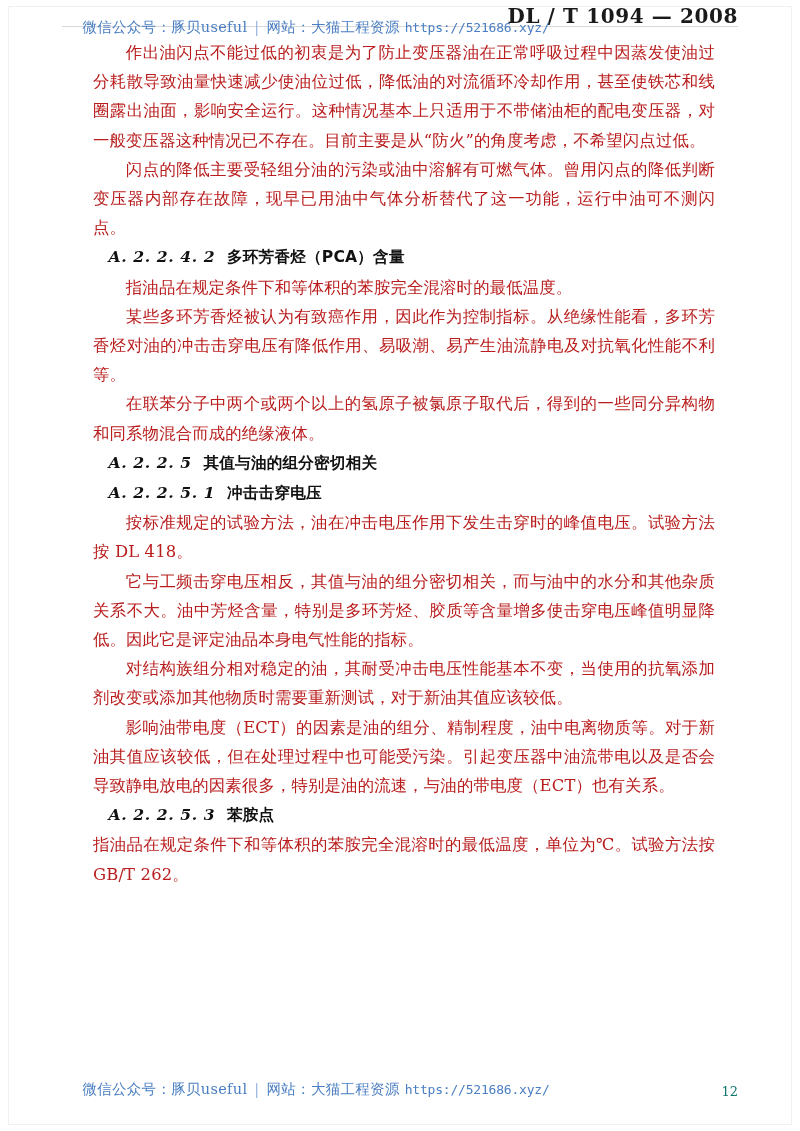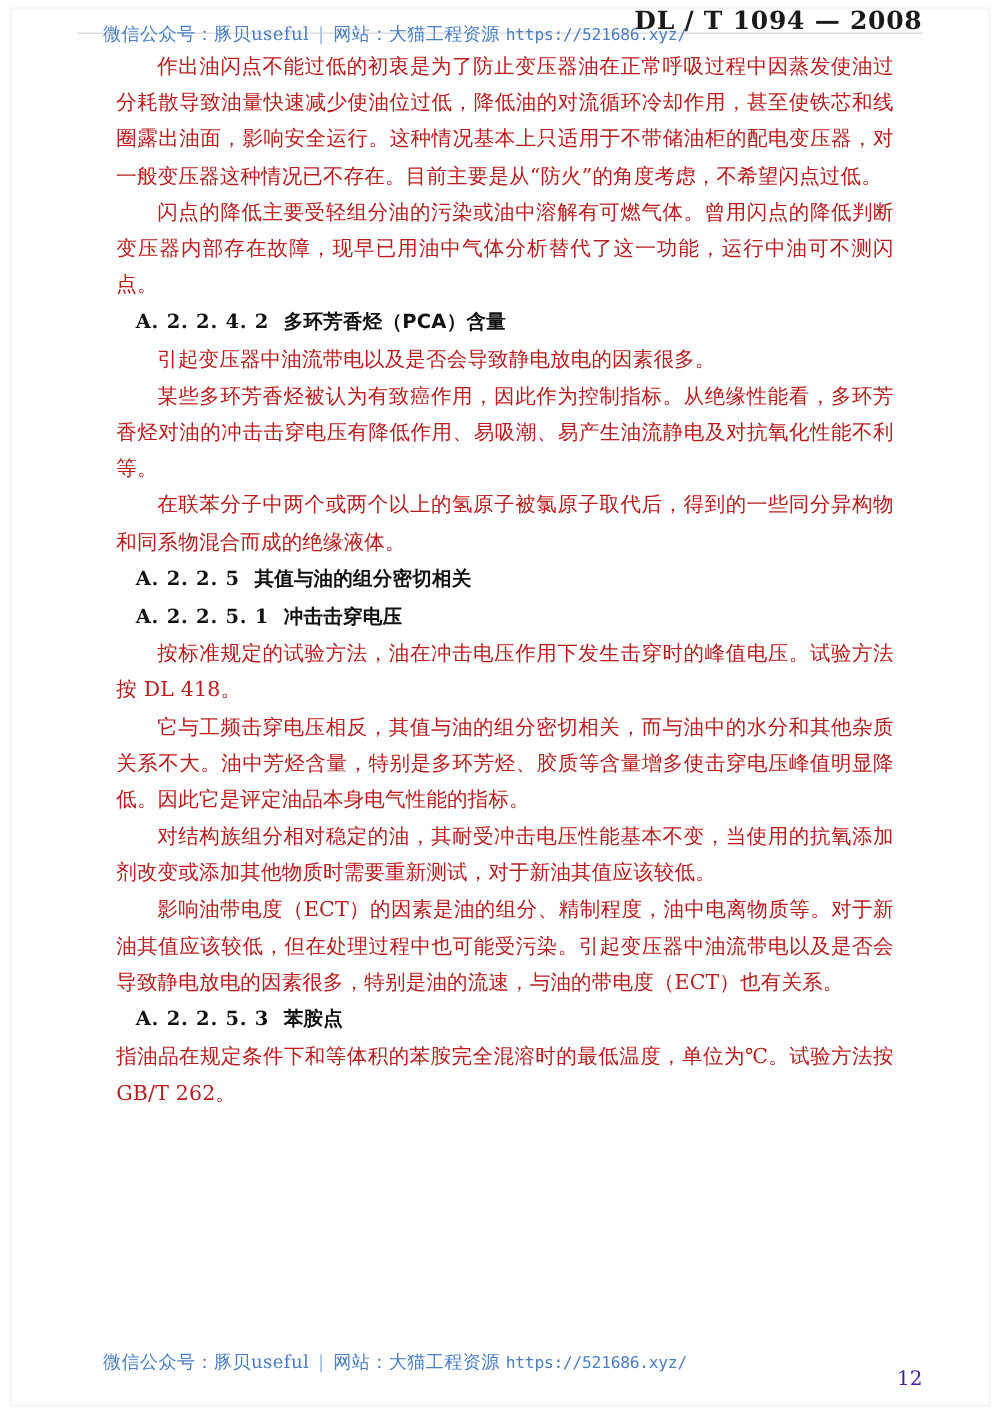--- a/index.html
+++ b/index.html
@@ -103,35 +103,36 @@
     font-weight: bold;
     color: #111111;
     text-indent: 1em;
     letter-spacing: 0.2px;
     white-space: nowrap;
   }
   h3.heading .num { letter-spacing: 0.6px; }
   h3.heading .ttl { margin-left: 0.75em; margin-top: 28px; }
   .lat {
     font-family: "DejaVu Serif", "Liberation Serif", serif;
+    font-style: italic;
   }
   sup.exp {
     font-size: 0.62em;
     vertical-align: super;
     line-height: 0;
   }
 
   
   .page-number {
     position: absolute;
     right: 62px;
-    bottom: 19px;
+    bottom: 32px;
     font-family: "DejaVu Serif", "Liberation Serif", serif;
-    font-size: 16px;
-    color: #4c1d95;
+    font-size: 13px;
+    color: #0f766e;
   }
 </style>
 </head>
 <body>
 
 <div class="page">
 
   <div class="page-frame"></div>
 
   <div class="running-head">DL / T  1094 — 2008</div>
@@ -143,21 +144,21 @@
   </div>
 
   <div class="content">
 
     <p class="para">作出油闪点不能过低的初衷是为了防止变压器油在正常呼吸过程中因蒸发使油过分耗散导致油量快速减少使油位过低，降低油的对流循环冷却作用，甚至使铁芯和线圈露出油面，影响安全运行。这种情况基本上只适用于不带储油柜的配电变压器，对一般变压器这种情况已不存在。目前主要是从“防火”的角度考虑，不希望闪点过低。</p>
     <p class="para">闪点的降低主要受轻组分油的污染或油中溶解有可燃气体。曾用闪点的降低判断变压器内部存在故障，现早已用油中气体分析替代了这一功能，运行中油可不测闪点。</p>
 
     <h3 class="heading">
       <span class="num lat">A. 2. 2. 4. 2</span><span class="ttl">多环芳香烃（PCA）含量</span>
     </h3>
-    <p class="para">引起变压器中油流带电以及是否会导致静电放电的因素很多。</p>
+    <p class="para">指油品在规定条件下和等体积的苯胺完全混溶时的最低温度。</p>
     <p class="para">某些多环芳香烃被认为有致癌作用，因此作为控制指标。从绝缘性能看，多环芳香烃对油的冲击击穿电压有降低作用、易吸潮、易产生油流静电及对抗氧化性能不利等。</p>
 
     <p class="para">在联苯分子中两个或两个以上的氢原子被氯原子取代后，得到的一些同分异构物和同系物混合而成的绝缘液体。</p>
 
     <h3 class="heading">
       <span class="num lat">A. 2. 2. 5</span><span class="ttl">其值与油的组分密切相关</span>
     </h3>
     <h3 class="heading">
       <span class="num lat">A. 2. 2. 5. 1</span><span class="ttl">冲击击穿电压</span>
     </h3>

